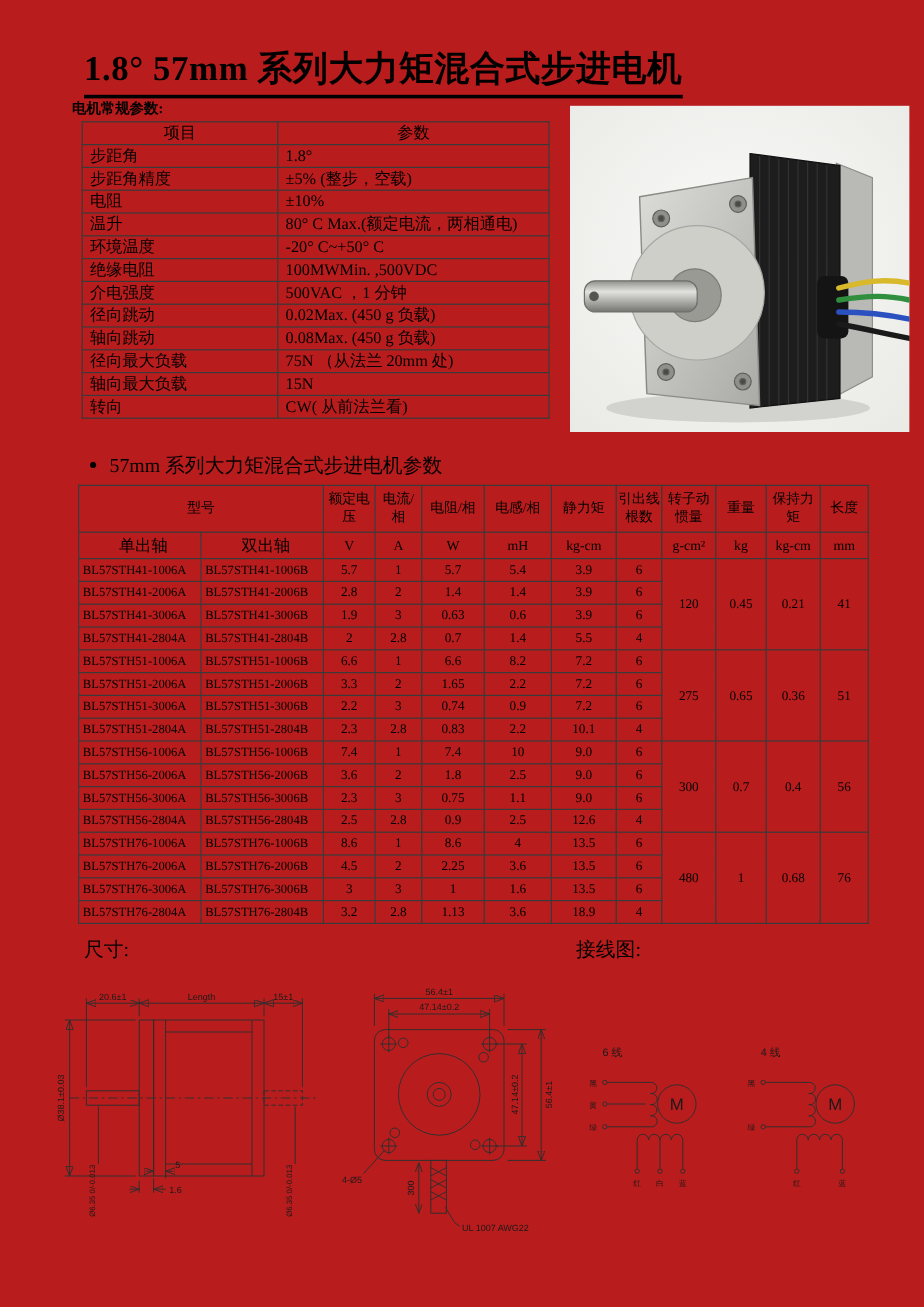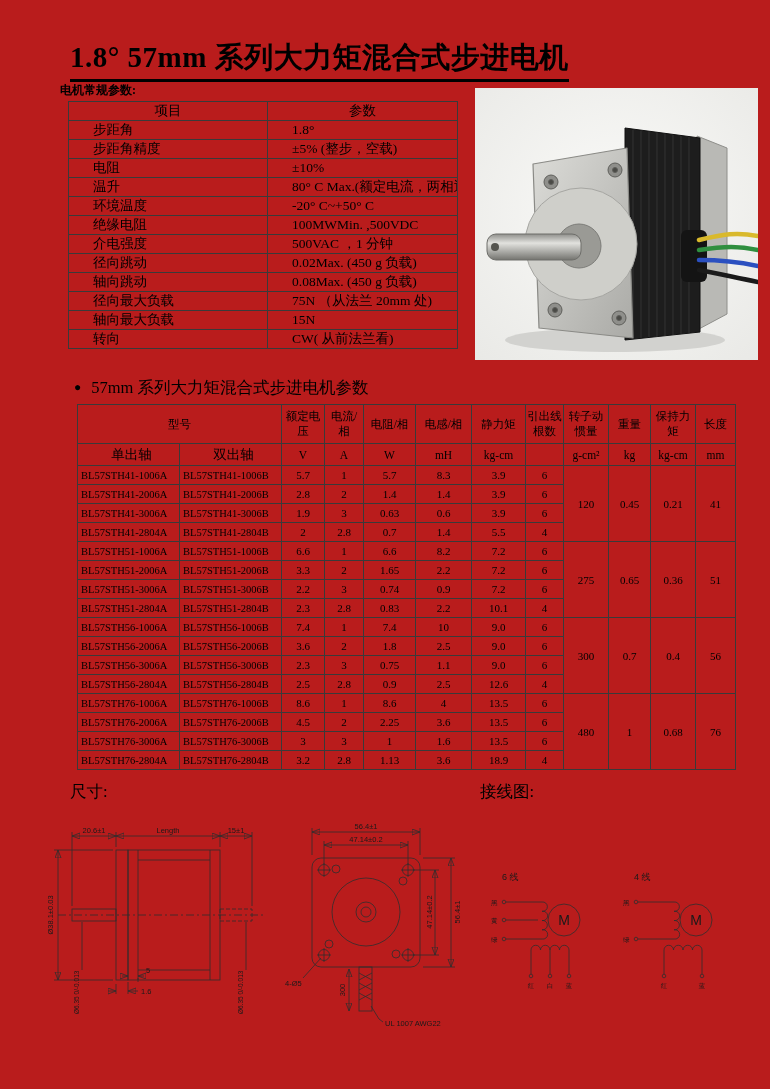--- a/index.html
+++ b/index.html
@@ -15,33 +15,33 @@
   .section-label-sm {
     position:absolute; left:60px; top:82px; font-size:12px; font-weight:bold;
   }
   
   table.general {
     position:absolute; left:68px; top:101px; width:390px;
     border-collapse:collapse; table-layout:fixed;
   }
   table.general th, table.general td {
     border:1px solid #3a3a3a; font-weight:normal; font-size:13.5px;
-    height:18px; padding:0 24px; line-height:1.15; overflow:hidden; white-space:nowrap;
+    height:18px; padding:0 6px; line-height:1.15; overflow:hidden; white-space:nowrap;
   }
   table.general th { text-align:center; }
   table.general td { text-align:left;margin-left:28px; }
   
   .photo { position:absolute; left:475px; top:88px; width:283px; height:272px; }
   
   .bullet-line { position:absolute; left:74px; top:377px; font-size:16.5px; }
   .bullet-line .dot { font-size:12px; vertical-align:2px; margin-right:10px; }
   
   table.spec {
     position:absolute; left:65px; top:404px; width:658px;
-    border-collapse:collapse; table-layout:fixed;margin-left:12px;
+    border-collapse:collapse; table-layout:fixed;
   }
   table.spec th, table.spec td {
     border:1px solid #3a3a3a; font-weight:normal; text-align:center;
     vertical-align:middle; padding:0; overflow:hidden;
   }
   table.spec th.h1 { height:38px; font-size:11.5px; line-height:1.3; padding:0 1px; }
   table.spec th.h2 { height:21px; font-size:11.5px; }
   table.spec th.sub-model { text-align:center; padding-left:6px; font-size:13.5px; }
   table.spec td { height:18px; font-size:11px; }
   table.spec td.model { text-align:left; padding-left:3px; font-size:10.5px; white-space:nowrap; }
@@ -237,21 +237,21 @@
         <th class="h2">mm</th>
       </tr>
     </thead>
     <tbody>
         <tr>
           <td class="model">BL57STH41-1006A</td>
           <td class="model">BL57STH41-1006B</td>
           <td>5.7</td>
           <td>1</td>
           <td>5.7</td>
-          <td>8.3</td>
+          <td>5.4</td>
           <td>3.9</td>
           <td>6</td>
           <td rowspan="4">120</td>
           <td rowspan="4">0.45</td>
           <td rowspan="4">0.21</td>
           <td rowspan="4">41</td>
         </tr>
         <tr>
           <td class="model">BL57STH41-2006A</td>
           <td class="model">BL57STH41-2006B</td>

